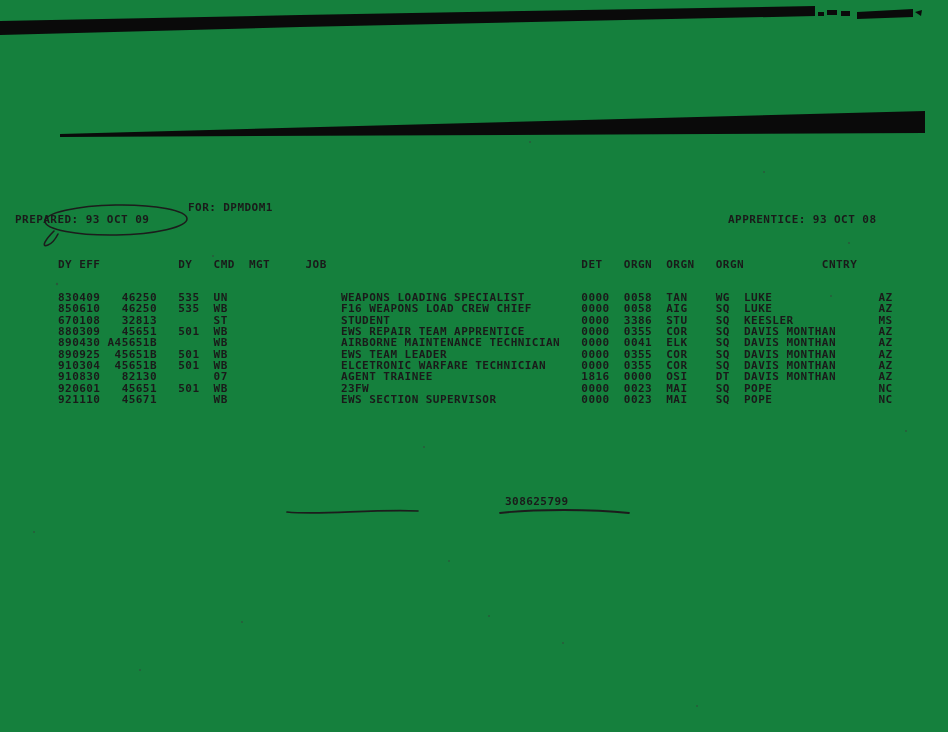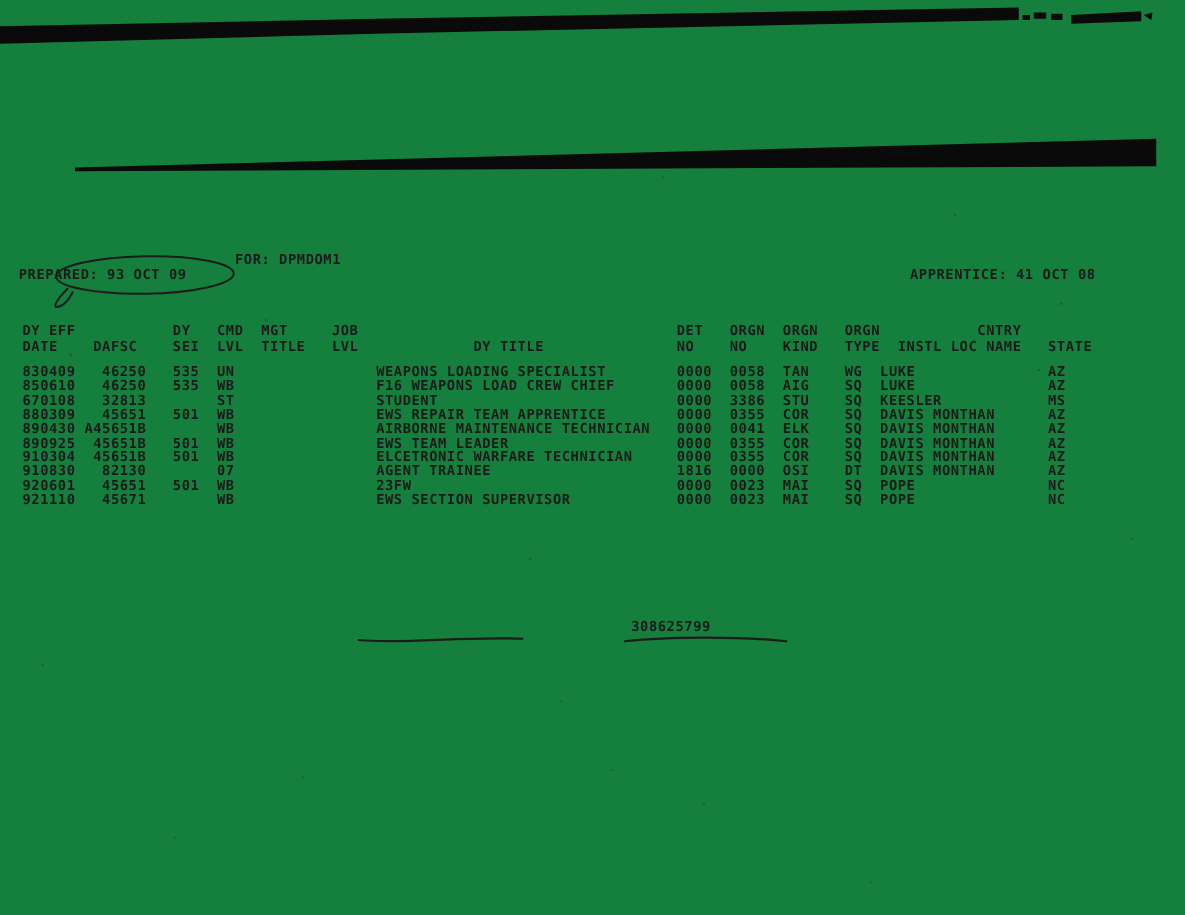--- a/index.html
+++ b/index.html
@@ -6,21 +6,21 @@
   body{width:948px;height:732px;background:#ffffff;}
   .page{
     position:relative;width:948px;height:732px;overflow:hidden;
     background:#15803d;
     font-family:"DejaVu Sans Mono","Liberation Mono",monospace;
     font-weight:bold;color:#1a1a1a;font-size:11px;letter-spacing:0.45px;
   }
   .abs{position:absolute;white-space:pre;}
   .gap{margin-left:7px;}
   .mono-block{position:absolute;white-space:pre;}
-  .mono-block div{height:11.35px;line-height:11.35px;}
+  .mono-block div{height:11.35px;line-height:11.35px;margin-left:40px;}
   .hdr-block div{height:13.4px;line-height:13.4px;}
   svg.overlay{position:absolute;left:0;top:0;pointer-events:none;}
 </style>
 </head>
 <body>
 
 <div class="page">
 
   <svg class="overlay" width="948" height="732" viewBox="0 0 948 732">
 
@@ -60,21 +60,21 @@
       <circle cx="831" cy="296" r="1"></circle>
       <circle cx="449" cy="561" r="0.9"></circle>
     </g>
   </svg>
 
   <span class="abs" style="left:15px;top:213px;"><span>PREPARED:</span><span class="gap">93 OCT 09</span></span>
 
   <span class="abs" style="left:188px;top:201px;"><span>FOR:</span><span class="gap">DPMDOM1</span></span>
 
 
-  <span class="abs" style="left:728px;top:213px;"><span>APPRENTICE:</span><span class="gap">41 OCT 08</span></span>
+  <span class="abs" style="left:728px;top:213px;"><span>APPRENTICE:</span><span class="gap">93 OCT 08</span></span>
 
-  <div class="mono-block hdr-block" style="left:18px;top:258px;" id="table-header"><div>DY EFF           DY   CMD  MGT     JOB                                    DET   ORGN  ORGN   ORGN           CNTRY</div><div>DATE    DAFSC    SEI  LVL  TITLE   LVL             DY TITLE               NO    NO    KIND   TYPE  INSTL LOC NAME   STATE</div></div>
+  <div class="mono-block hdr-block" style="left:18px;top:258px;" id="table-header"><div>DY EFF           DY   CMD  MGT     JOB                                    DET   ORGN  ORGN   ORGN           CNTRY</div></div>
 
   <div class="mono-block" style="left:18px;top:292px;" id="table-rows"><div>830409   46250   535  UN                WEAPONS LOADING SPECIALIST        0000  0058  TAN    WG  LUKE               AZ</div><div>850610   46250   535  WB                F16 WEAPONS LOAD CREW CHIEF       0000  0058  AIG    SQ  LUKE               AZ</div><div>670108   32813        ST                STUDENT                           0000  3386  STU    SQ  KEESLER            MS</div><div>880309   45651   501  WB                EWS REPAIR TEAM APPRENTICE        0000  0355  COR    SQ  DAVIS MONTHAN      AZ</div><div>890430 A45651B        WB                AIRBORNE MAINTENANCE TECHNICIAN   0000  0041  ELK    SQ  DAVIS MONTHAN      AZ</div><div>890925  45651B   501  WB                EWS TEAM LEADER                   0000  0355  COR    SQ  DAVIS MONTHAN      AZ</div><div>910304  45651B   501  WB                ELCETRONIC WARFARE TECHNICIAN     0000  0355  COR    SQ  DAVIS MONTHAN      AZ</div><div>910830   82130        07                AGENT TRAINEE                     1816  0000  OSI    DT  DAVIS MONTHAN      AZ</div><div>920601   45651   501  WB                23FW                              0000  0023  MAI    SQ  POPE               NC</div><div>921110   45671        WB                EWS SECTION SUPERVISOR            0000  0023  MAI    SQ  POPE               NC</div></div>
 
   <span class="abs" style="left:505px;top:495px;">308625799</span>
 
 </div>
 
 </body></html>

